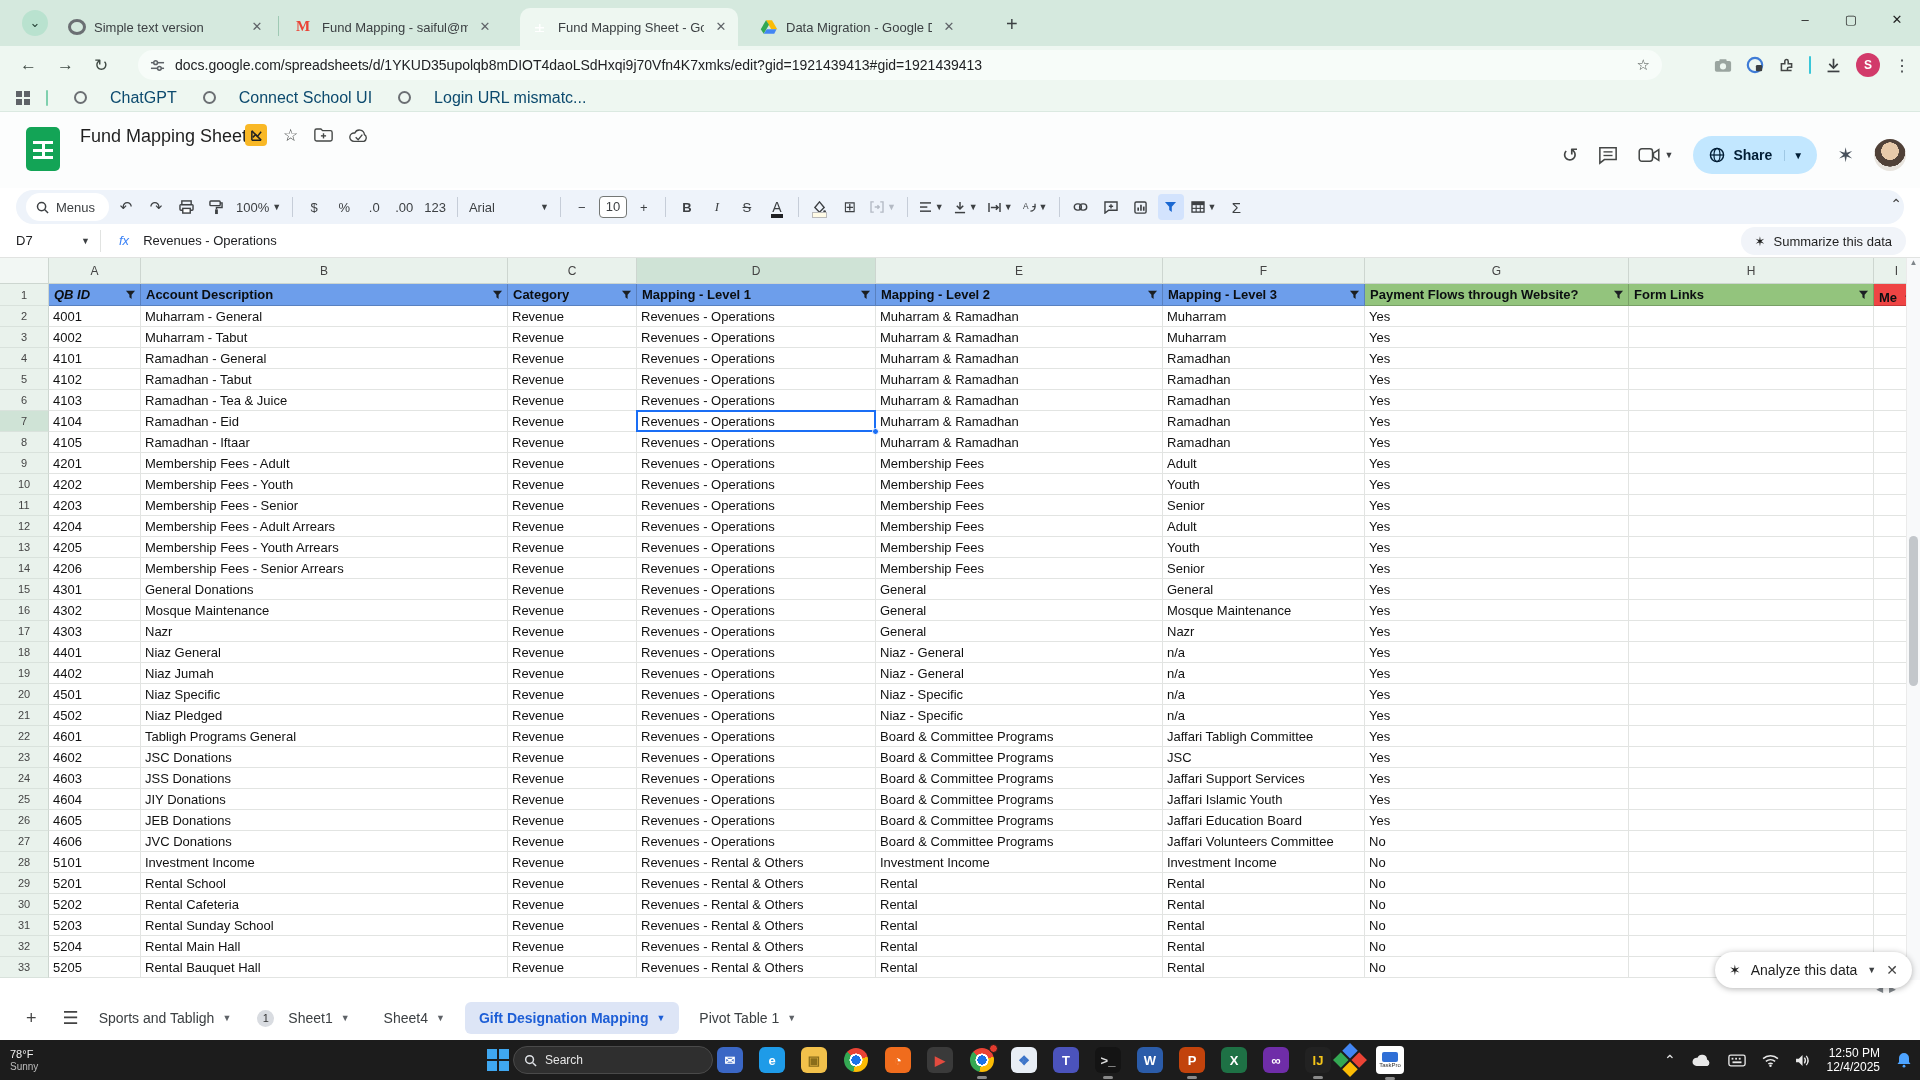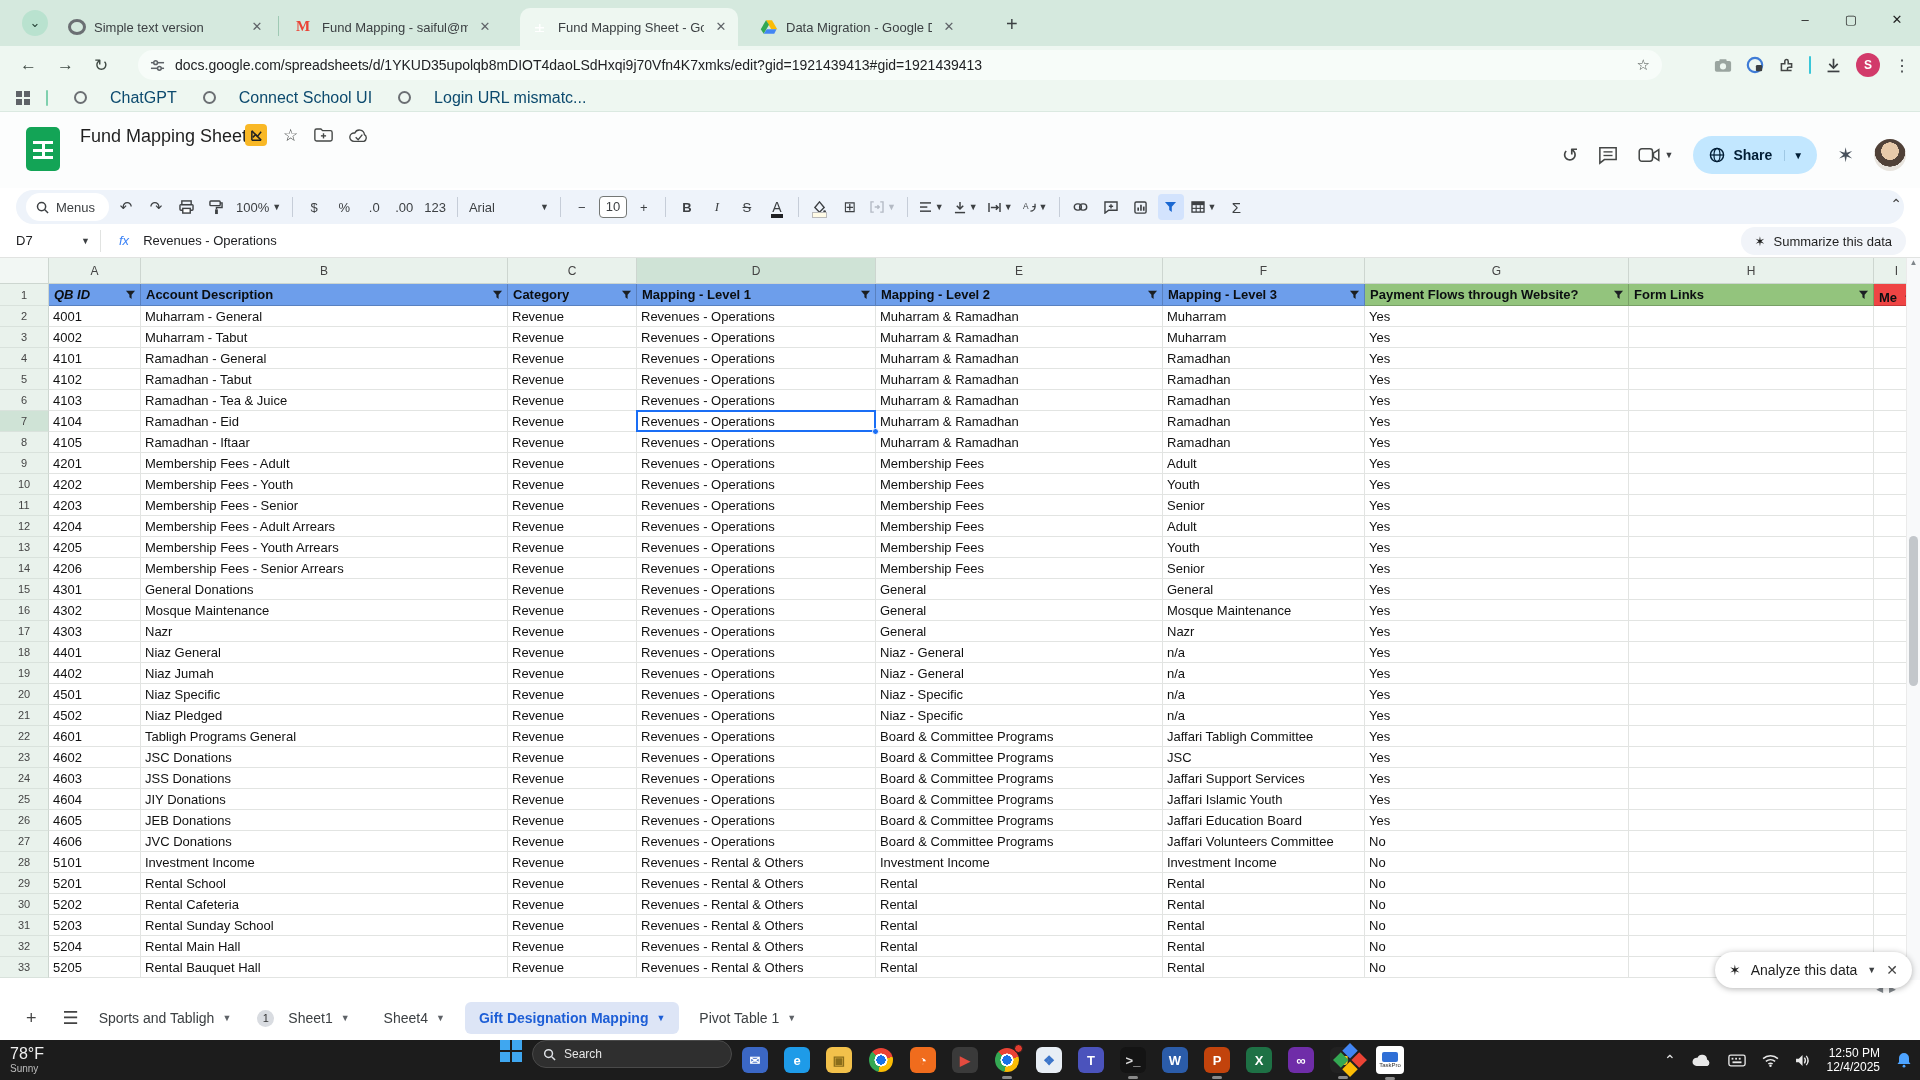--- a/index.html
+++ b/index.html
@@ -103,23 +103,23 @@
 #sheettabs{position:absolute;left:0;top:996px;width:1920px;height:44px;background:#fff;display:flex;align-items:center}
 .stico{font-size:18px;color:#444;margin-left:26px}
 .stab{display:flex;align-items:center;gap:8px;font-size:14px;color:#3c4043;padding:8px 14px;border-radius:6px;margin-left:6px}
 .stab .dd2{font-size:9px;color:#5f6368}
 .stab.active{background:#dde5f6;color:#1d5ed6;font-weight:bold}
 .stab.active .dd2{color:#1d5ed6}
 .badge1{width:17px;height:17px;border-radius:50%;background:#d9dce1;color:#333;font-size:11px;display:flex;align-items:center;justify-content:center}
 
 #taskbar{position:absolute;left:0;top:1040px;width:1920px;height:40px;background:#1c1c1c;display:flex;align-items:center;color:#fff}
 #weather{margin-left:10px;line-height:1.15}
-#weather .l1{font-size:16px;color:#f0f0f0}
+#weather .l1{font-size:11px;color:#f0f0f0}
 #weather .l2{font-size:10px;color:#bdbdbd}
-#centerapps{position:absolute;left:500px;display:flex;gap:10px;height:40px}
+#centerapps{position:absolute;left:487px;display:flex;align-items:center;gap:4px;height:40px}
 #searchpill{height:28px;width:200px;background:#2f2f2f;border:1px solid #4a4a4a;border-radius:14px;display:flex;align-items:center;gap:8px;padding:0 10px;font-size:12px;color:#e6e6e6}
 .tba{width:26px;height:26px;border-radius:6px;display:flex;align-items:center;justify-content:center;font-size:13px;font-weight:bold;position:relative}
 .tba .ind{position:absolute;bottom:-6px;left:8px;width:10px;height:3px;border-radius:2px;background:#8a8a8a}
 .tba .bdg{position:absolute;top:-3px;right:-3px;width:9px;height:9px;border-radius:50%;background:#e33b2e;border:1px solid #1c1c1c}
 .startgrid{width:22px;height:22px;background:
  conic-gradient(#3fa7f0 0 100%) 0 0/10px 10px no-repeat,conic-gradient(#3fa7f0 0 100%) 12px 0/10px 10px no-repeat,
  conic-gradient(#3fa7f0 0 100%) 0 12px/10px 10px no-repeat,conic-gradient(#3fa7f0 0 100%) 12px 12px/10px 10px no-repeat}
 #rightpins{position:absolute;left:1338px;display:flex;align-items:center;gap:14px;height:40px}
 .diamond{width:24px;height:24px;transform:rotate(45deg);display:grid;grid-template-columns:11px 11px;grid-template-rows:11px 11px;gap:2px}
 .diamond i{display:block}

